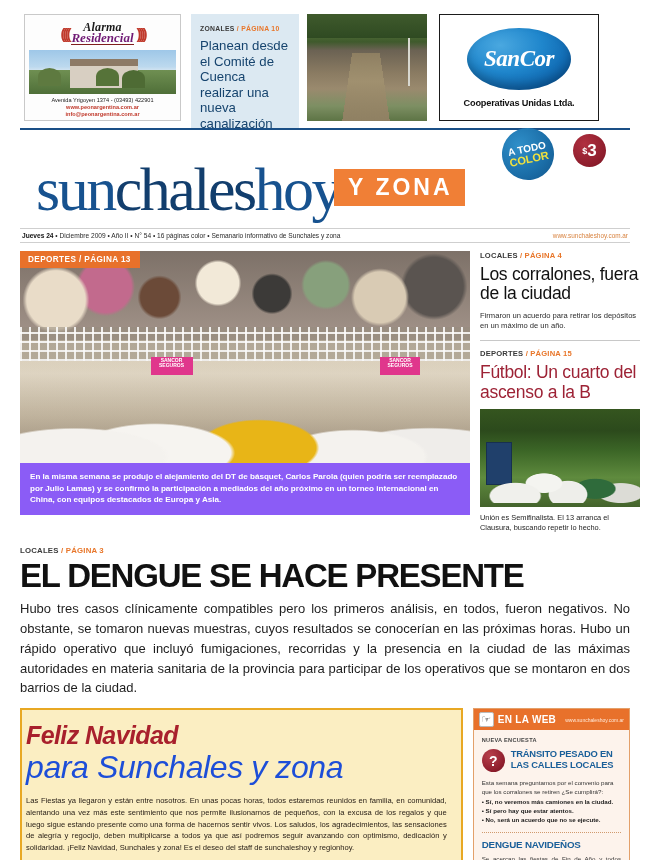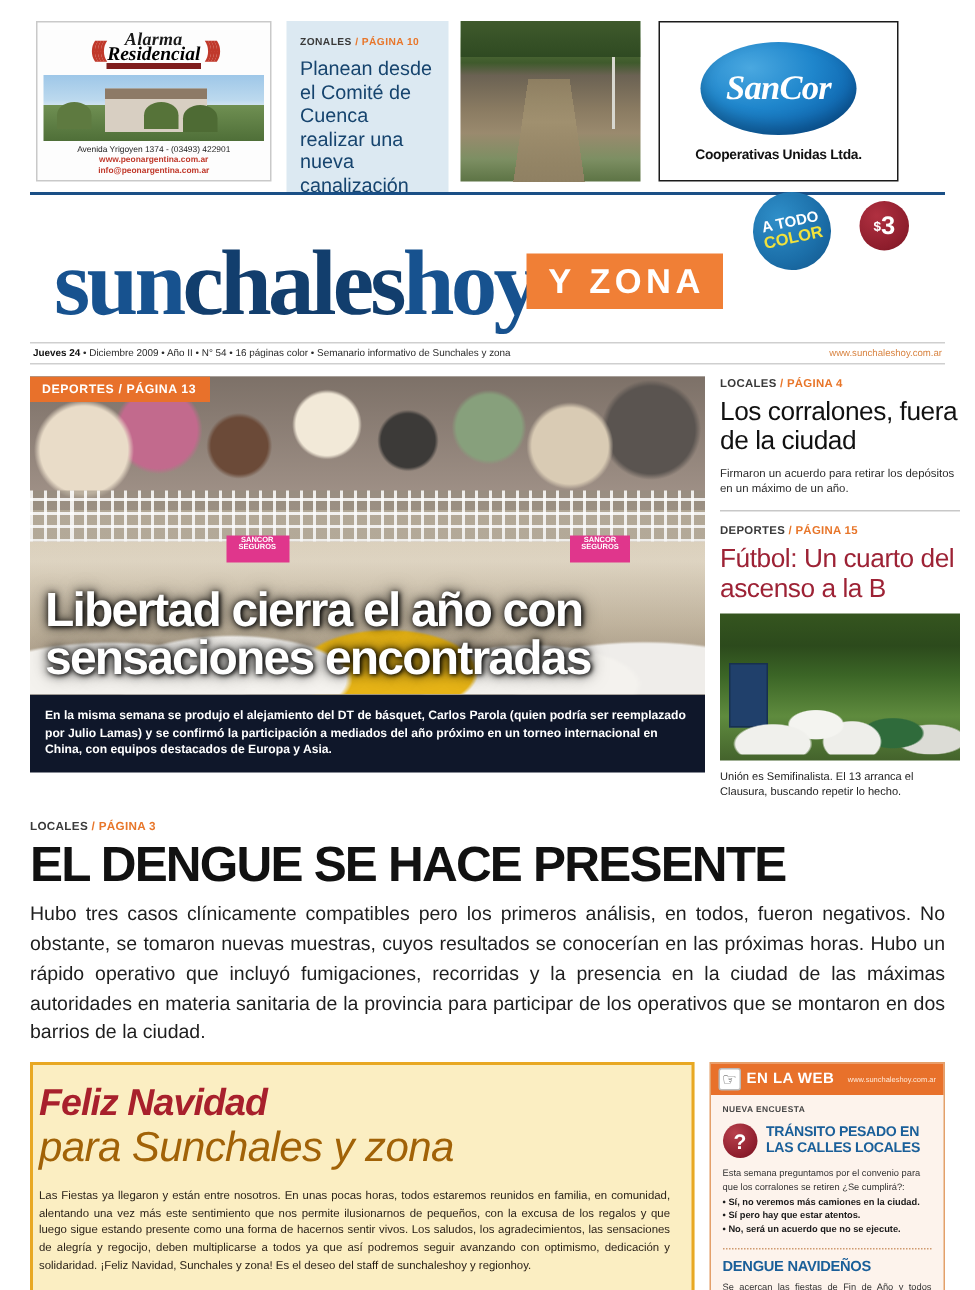--- a/index.html
+++ b/index.html
@@ -24,21 +24,21 @@
     gap: 3px; padding-top: 3px;
   }
   .alarma-waves { color: #c0392b; font-size: 15px; letter-spacing: -3px; font-weight: bold; }
   .alarma-words { text-align: center; line-height: 0.95; }
   .alarma-words .a1 {
     font-family: "Liberation Serif", serif; font-style: italic; font-weight: bold;
     font-size: 12px; color: #1a1a1a; display: block; letter-spacing: 0.2px;
   }
   .alarma-words .a2 {
     font-family: "Liberation Serif", serif; font-style: italic; font-weight: bold;
-    font-size: 13px; color: #000000; display: block; border-bottom: 4px solid #7f1d1d;
+    font-size: 13px; color: #701a75; display: block; border-bottom: 1px solid #7f1d1d;
     margin-top: -2px;
   }
   .alarma-photo {
     height: 44px; margin: 1px 4px 0 4px;
     background:
       linear-gradient(to bottom, #9ec7e8 0%, #bcd9ee 38%, #cfe2f0 45%, #6f8f52 46%, #4f6f38 100%);
     position: relative; overflow: hidden;
   }
   .alarma-photo::before {
     content:""; position:absolute; left: 28%; bottom: 6px; width: 46%; height: 22px;
@@ -104,21 +104,21 @@
     font-family: "Liberation Serif", serif; font-style: italic; font-weight: bold;
     color:#fff; font-size: 23px; letter-spacing: -0.5px;
   }
   .sancor-sub { font-size: 9.2px; font-weight: bold; color:#111; margin-top: 8px; letter-spacing: -0.2px; }
 
   
   .masthead { position: relative; height: 92px; padding: 0 20px 0 36px; }
   .mast-rule-top { height: 2px; background: #1a4f86; margin: 0 20px 0 20px; }
   .mast-inner { display: flex; align-items: flex-end; height: 88px; position: relative; }
   .mast-title {
-    font-family: "Liberation Serif", serif; font-weight: bold;
+    font-family: "Liberation Serif", serif; font-weight: normal;
     font-size: 62px; color: #17528f; letter-spacing: -2.5px; line-height: 0.92;
   }
   .mast-title .dark { color: #123e6d; }
   .yzona {
     background: #f07f36; color: #fff; font-weight: bold; font-size: 23px;
     letter-spacing: 3px; padding: 5px 12px 5px 14px; margin-left: -6px;
     margin-bottom: 12px; align-self: flex-end;
   }
   .badge-color {
     position: absolute; right: 76px; top: -2px;
@@ -200,21 +200,21 @@
   .lead-kicker .pg { color: #fff; }
   .lead-headline {
     position: absolute; left: 10px; bottom: 8px; z-index: 5; width: 96%;
   }
   .lead-headline h1 {
     font-family: "Liberation Sans", sans-serif; font-weight: bold;
     font-size: 32px; line-height: 1.02; color: #ffffff; letter-spacing: -1.2px;
     text-shadow: 0 0 6px rgba(0,0,0,.85), 1px 1px 3px rgba(0,0,0,.9), 0 0 12px rgba(0,0,0,.6);
   }
   .lead-sub {
-    background: #0f172a; color: #fff; padding: 8px 10px 9px 10px; width: 450px;
+    background: #8b5cf6; color: #fff; padding: 8px 10px 9px 10px; width: 450px;
     font-size: 8.1px; line-height: 1.45; font-weight: bold;
   }
 
   
   .side-kicker { font-size: 7.6px; font-weight: bold; color: #3a3a3a; letter-spacing: .2px; }
   .side-kicker .pg { color: #e8762a; }
   .side-h {
     font-size: 17.5px; line-height: 1.1; color: #111; font-weight: normal;
     margin-top: 5px; letter-spacing: -0.3px;
   }
@@ -255,22 +255,22 @@
   
   .bottom { display: flex; padding: 10px 20px 0 20px; gap: 10px; }
   .navidad {
     width: 450px; background: #fbeec2; border: 2px solid #e8a823; padding: 12px 14px 14px 4px;
   }
   .navidad h2 {
     font-family: "Liberation Sans", sans-serif; color: #a8202c; font-style: italic;
     font-weight: bold; font-size: 25px; line-height: 1.06; letter-spacing: -0.6px;
   }
   .navidad h3 {
-    font-family: "Liberation Sans", sans-serif; color: #a16207; font-style: italic;
-    font-weight: normal; font-size: 28px; line-height: 1.08; letter-spacing: -0.4px;
+    font-family: "Liberation Sans", sans-serif; color: #1d4ed8; font-style: italic;
+    font-weight: normal; font-size: 32px; line-height: 1.08; letter-spacing: -0.4px;
     margin-top: 1px;
   }
   .navidad p {
     font-size: 7.6px; line-height: 1.55; color: #2a2118; margin-top: 11px; text-align: justify;
   }
 
   .webbox { width: 160px; border: 1px solid #e3a06a; background: #fdf3ec; }
   .web-head {
     background: #e8712b; color: #fff; display:flex; align-items:center; gap: 4px;
     padding: 3px 5px; position: relative;
@@ -370,23 +370,20 @@
       <div class="lead-photo">
         <div class="crowd"></div>
         <div class="barrier"></div>
         <div class="players"></div>
         <div class="jersey-patch" style="left:29%; top:50%; width:42px; height:18px;">SANCOR SEGUROS</div>
         <div class="jersey-patch" style="left:80%; top:50%; width:40px; height:18px;">SANCOR SEGUROS</div>
         <div class="lead-kicker">
           <span>DEPORTES</span>
           <span class="pg">/ PÁGINA 13</span>
         </div>
-        <div class="lead-headline">
-          <h1>Libertad cierra el año con sensaciones encontradas</h1>
-        </div>
       </div>
       <div class="lead-sub">En la misma semana se produjo el alejamiento del DT de básquet, Carlos Parola (quien podría ser reemplazado por Julio Lamas) y se confirmó la participación a mediados del año próximo en un torneo internacional en China, con equipos destacados de Europa y Asia.</div>
     </div>
 
     <div class="col-side">
       <div>
         <div class="side-kicker">
           <span>LOCALES</span>
           <span class="pg">/ PÁGINA 4</span>
         </div>

